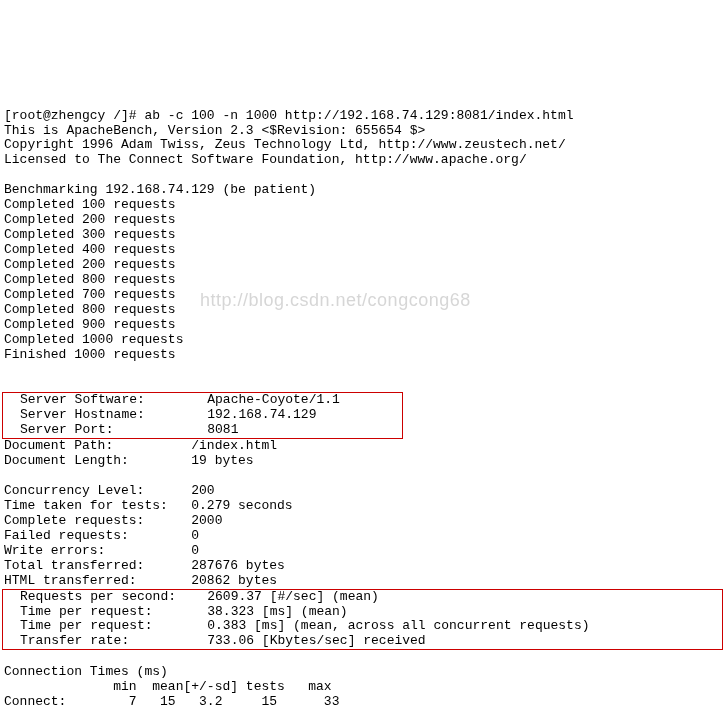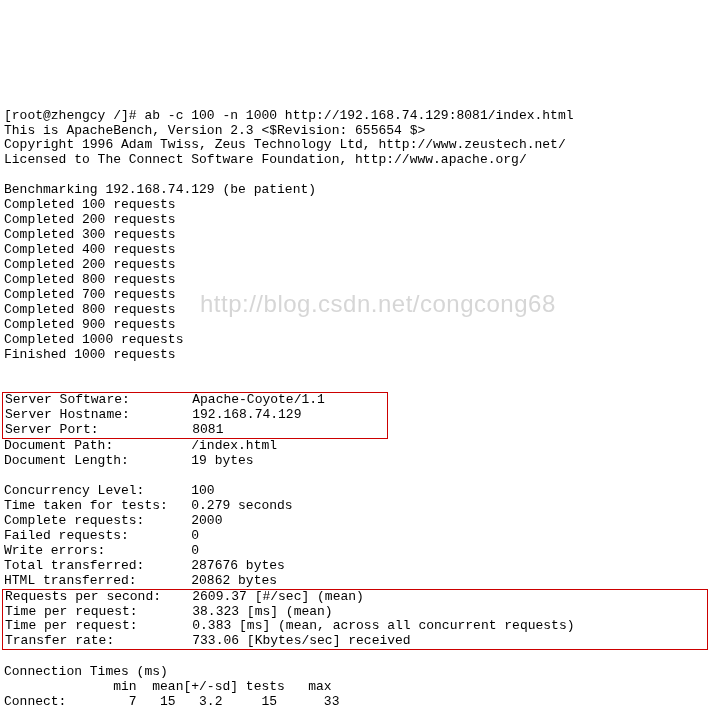--- a/index.html
+++ b/index.html
@@ -12,35 +12,35 @@
     color: #000000;
     white-space: pre;
     position: relative;
     width: 723px;
     box-sizing: border-box;
   }
   .watermark {
     position: absolute;
     top: 290px;
     left: 200px;
-    font-size: 24px;
+    font-size: 18px;
     color: rgba(180,180,180,0.55);
     font-family: Arial, sans-serif;
     letter-spacing: 0.5px;
     pointer-events: none;
     z-index: 0;
   }
   .content {
     position: relative;
     z-index: 1;
   }
   .box {
     border: 1px solid #cc0000;
     margin-left: -2px;
-    padding-left: 2px;
+    padding-left: 17px;
     padding-right: 2px;
     display: inline-block;
   }
 </style>
 </head>
 <body>
 
 
 
 <div class="watermark">http://blog.csdn.net/congcong68</div>
@@ -64,21 +64,21 @@
 <span>Completed 1000 requests</span>
 <span>Finished 1000 requests</span>
 
 
 <span class="box" style="width:380px">Server Software:        Apache-Coyote/1.1
 Server Hostname:        192.168.74.129
 Server Port:            8081</span>
 <span>Document Path:          /index.html</span>
 <span>Document Length:        19 bytes</span>
 
-<span>Concurrency Level:      100</span>
+<span>Concurrency Level:      200</span>
 <span>Time taken for tests:   0.279 seconds</span>
 <span>Complete requests:      2000</span>
 <span>Failed requests:        0</span>
 <span>Write errors:           0</span>
 <span>Total transferred:      287676 bytes</span>
 <span>HTML transferred:       20862 bytes</span>
 <span class="box" style="width:700px">Requests per second:    2609.37 [#/sec] (mean)
 Time per request:       38.323 [ms] (mean)
 Time per request:       0.383 [ms] (mean, across all concurrent requests)
 Transfer rate:          733.06 [Kbytes/sec] received</span>

